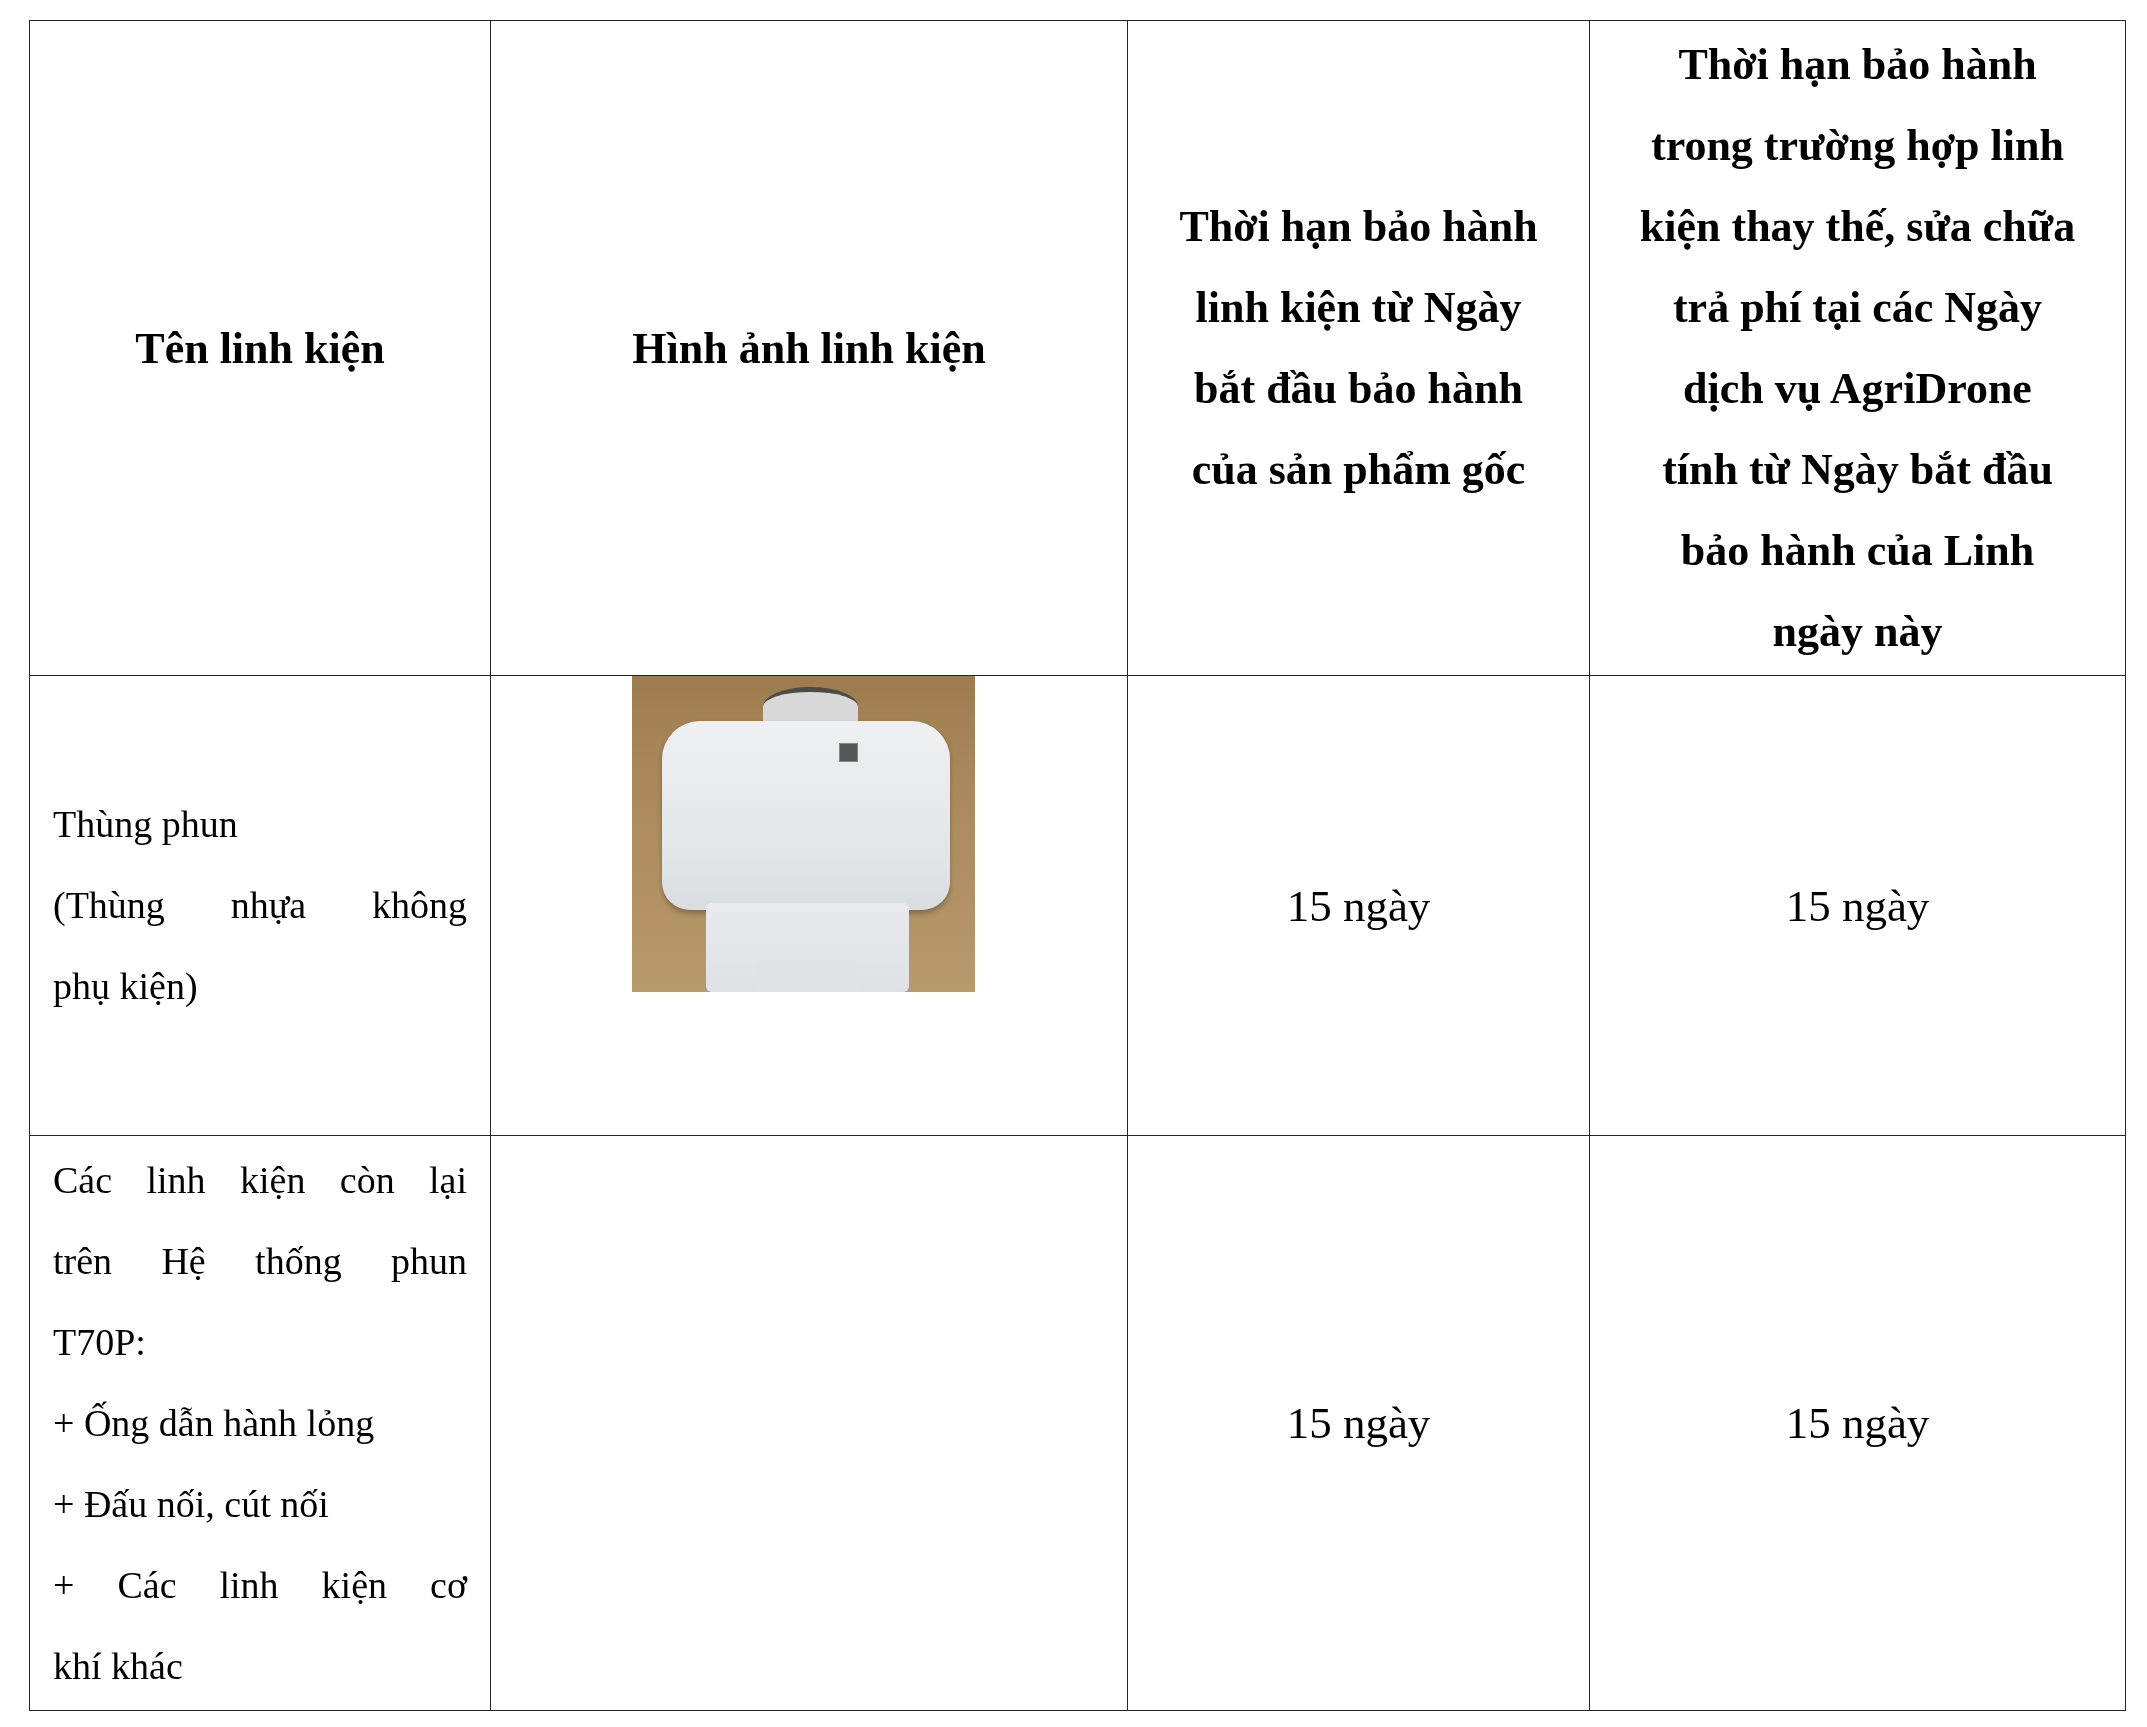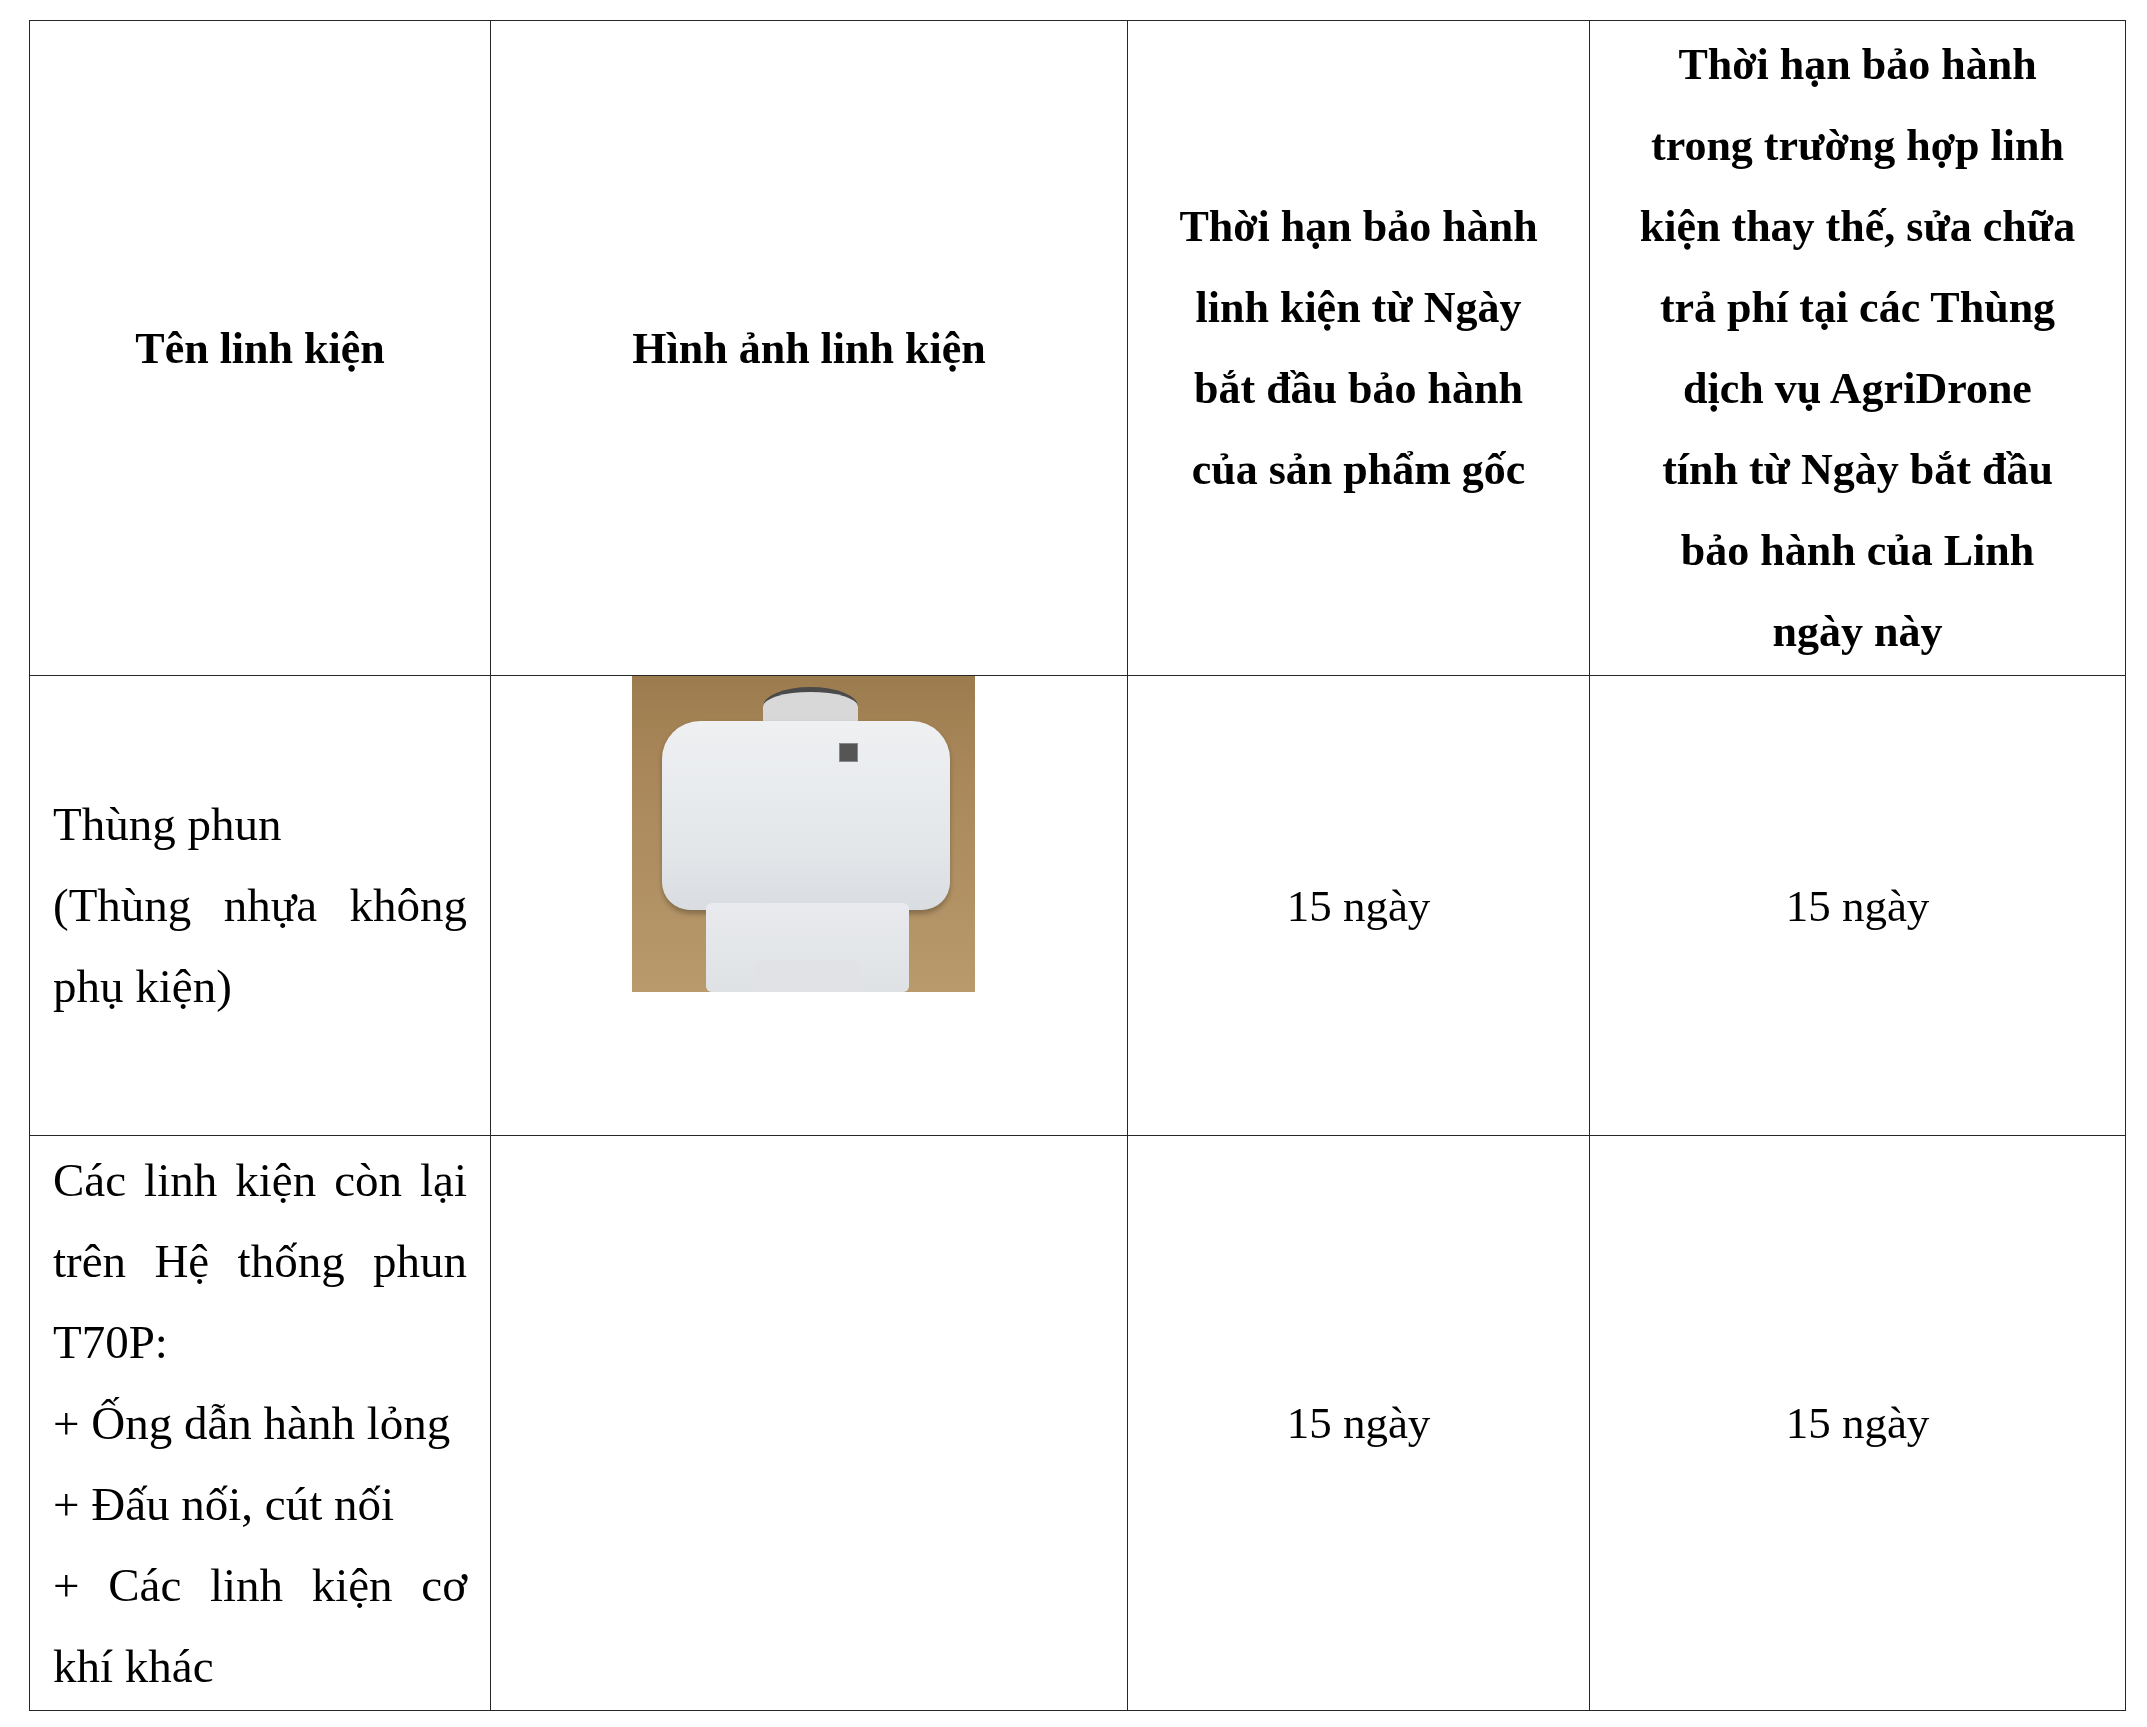--- a/index.html
+++ b/index.html
@@ -7,21 +7,21 @@
          font-family: "Liberation Serif", "DejaVu Serif", serif; color: #000; }
   table.warranty { position: absolute; left: 29px; top: 20px; border-collapse: collapse;
                    table-layout: fixed; width: 2095px; }
   table.warranty td { border: 1.9px solid #262626; vertical-align: middle; padding: 0; }
   col.c1 { width: 461px; } col.c2 { width: 637px; } col.c3 { width: 462px; } col.c4 { width: 536px; }
   tr.head { height: 655px; }
   tr.r1 { height: 460px; }
   tr.r2 { height: 575px; }
   .hdr { font-weight: bold; font-size: 44px; line-height: 81px; text-align: center; }
   .hdr-inner { padding: 0 19px; }
-  .body-left { font-size: 47px; line-height: 81px; text-align: justify; padding: 0 23px; }
+  .body-left { font-size: 38px; line-height: 81px; text-align: justify; padding: 0 23px; }
   .body-left .line { display: block; }
   .just { text-align-last: justify; }
   .center-val { font-size: 45px; text-align: center; }
   .photo-cell { position: relative; }
   .photo { position: absolute; left: 141px; top: 0; width: 343px; height: 316px;
            background: linear-gradient(180deg, #9c7c4e 0%, #a9875a 30%, #b89a6c 100%); overflow: hidden; }
   .tank-cap { position: absolute; left: 131px; top: 11.4px; width: 95px; height: 34px;
               background: #d8d8d8; border-radius: 50% 50% 10% 10%; border-top: 5.7px solid #4a4a4a; }
   .tank-top { position: absolute; left: 30px; top: 45px; width: 288px; height: 189px;
               background: linear-gradient(180deg, #eef0f2 0%, #e3e6e9 70%, #d9dce0 100%);
@@ -57,21 +57,21 @@
         <div>linh kiện từ Ngày</div>
         <div>bắt đầu bảo hành</div>
         <div>của sản phẩm gốc</div>
       </div>
     </td>
     <td class="hdr">
       <div class="hdr-inner">
         <div>Thời hạn bảo hành</div>
         <div>trong trường hợp linh</div>
         <div>kiện thay thế, sửa chữa</div>
-        <div>trả phí tại các Thùng</div>
+        <div>trả phí tại các Ngày</div>
         <div>dịch vụ AgriDrone</div>
         <div>tính từ Ngày bắt đầu</div>
         <div>bảo hành của Linh</div>
         <div>ngày này</div>
       </div>
     </td>
   </tr>
 
   <tr class="r1">
     <td>

